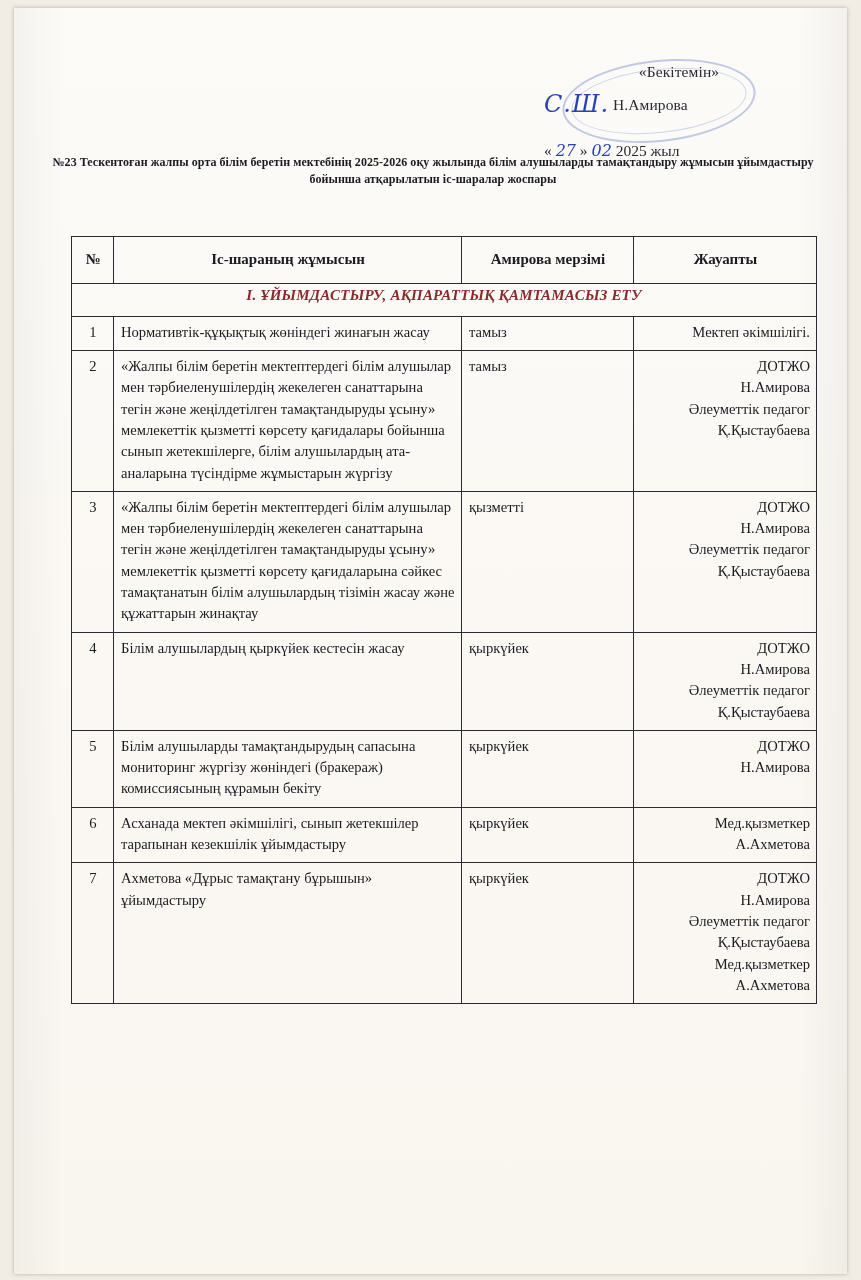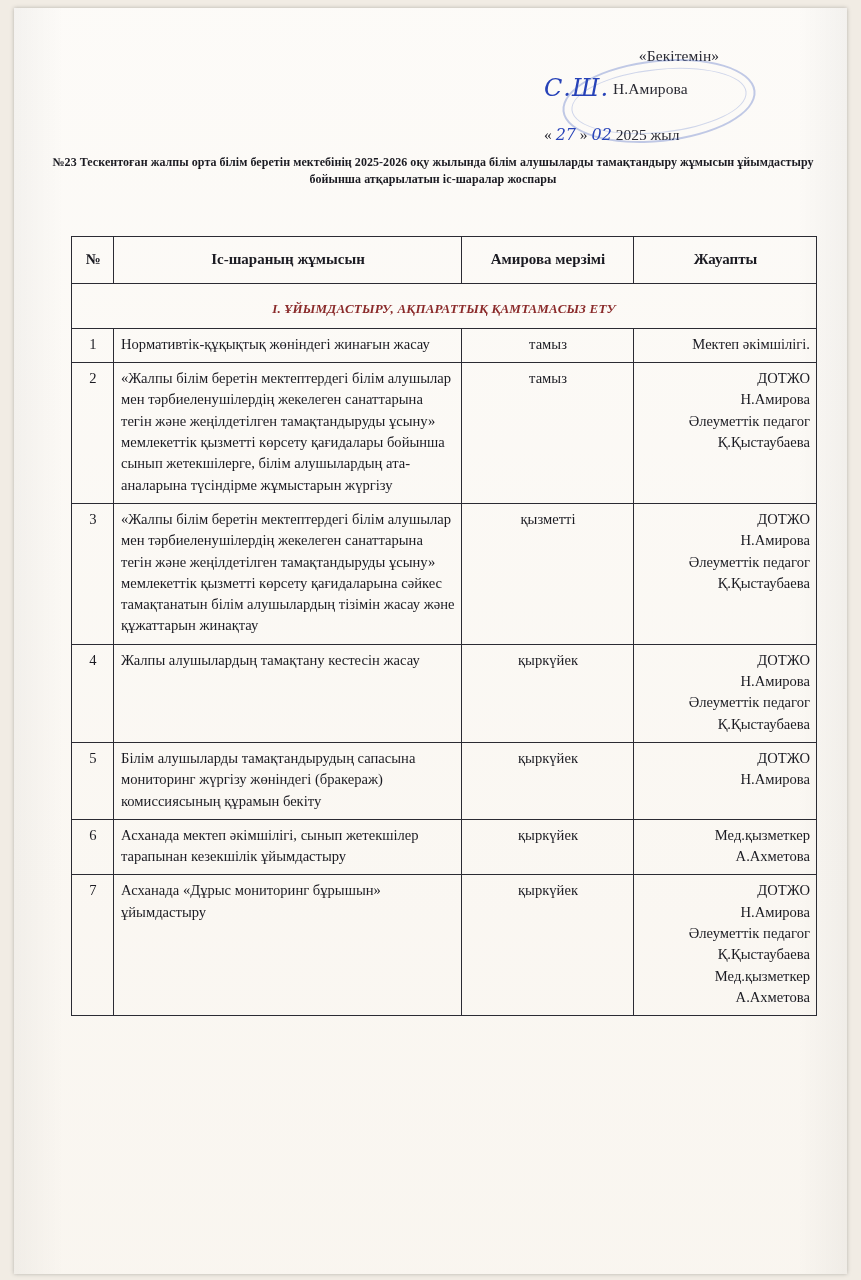--- a/index.html
+++ b/index.html
@@ -43,20 +43,21 @@
     font-size: 15.5px;
     line-height: 1.55;
     color: #2a2a33;
   }
   .approval .ln {
     white-space: nowrap;
     letter-spacing: 0.1px;
   }
   .approval .ln.center {
     text-align: center;
+    margin-top: 16px;
   }
   .date-line {
     margin-top: 18px;
     white-space: nowrap;
   }
   .sig-blue {
     font-family: "DejaVu Serif", serif;
     color: #2742b8;
     font-style: italic;
     font-size: 24px;
@@ -130,39 +131,39 @@
   col.c-num   { width: 42px; }
   col.c-body  { width: 348px; }
   col.c-term  { width: 172px; }
   col.c-resp  { width: 183px; }
 
   td.num {
     text-align: center;
     padding-top: 7px;
   }
   td.term {
-    text-align: center;
+    text-align: left;
     padding-top: 7px;
     margin-top: 16px;
   }
   td.resp {
     text-align: right;
     padding-top: 7px;
   }
   td.body {
     text-align: left;
     hyphens: none;
   }
   tr.section td {
     text-align: center;
     font-weight: bold;
     font-style: italic;
     color: #8a2a2a;
-    font-size: 13px;
-    padding: 16px 6px 9px;
+    font-size: 15px;
+    padding: 1px 6px 9px;
     letter-spacing: 0.2px;
   }
   .resp-line { display: block; }
 </style>
 </head>
 <body>
 
 <div class="page">
   <div class="paper-texture"></div>
 
@@ -232,21 +233,21 @@
         <td class="resp">
           <span class="resp-line">ДОТЖО</span>
           <span class="resp-line">Н.Амирова</span>
           <span class="resp-line">Әлеуметтік педагог</span>
           <span class="resp-line">Қ.Қыстаубаева</span>
         </td>
       </tr>
 
       <tr>
         <td class="num">4</td>
-        <td class="body">Жалпы алушылардың тамақтану кестесін жасау</td>
+        <td class="body">Білім алушылардың қыркүйек кестесін жасау</td>
         <td class="term">қыркүйек</td>
         <td class="resp">
           <span class="resp-line">ДОТЖО</span>
           <span class="resp-line">Н.Амирова</span>
           <span class="resp-line">Әлеуметтік педагог</span>
           <span class="resp-line">Қ.Қыстаубаева</span>
         </td>
       </tr>
 
       <tr>
@@ -264,21 +265,21 @@
         <td class="body">Асханада мектеп әкімшілігі, сынып жетекшілер тарапынан кезекшілік ұйымдастыру</td>
         <td class="term">қыркүйек</td>
         <td class="resp">
           <span class="resp-line">Мед.қызметкер</span>
           <span class="resp-line">А.Ахметова</span>
         </td>
       </tr>
 
       <tr>
         <td class="num">7</td>
-        <td class="body">Асханада «Дұрыс мониторинг бұрышын» ұйымдастыру</td>
+        <td class="body">Ахметова «Дұрыс тамақтану бұрышын» ұйымдастыру</td>
         <td class="term">қыркүйек</td>
         <td class="resp">
           <span class="resp-line">ДОТЖО</span>
           <span class="resp-line">Н.Амирова</span>
           <span class="resp-line">Әлеуметтік педагог</span>
           <span class="resp-line">Қ.Қыстаубаева</span>
           <span class="resp-line">Мед.қызметкер</span>
           <span class="resp-line">А.Ахметова</span>
         </td>
       </tr>

